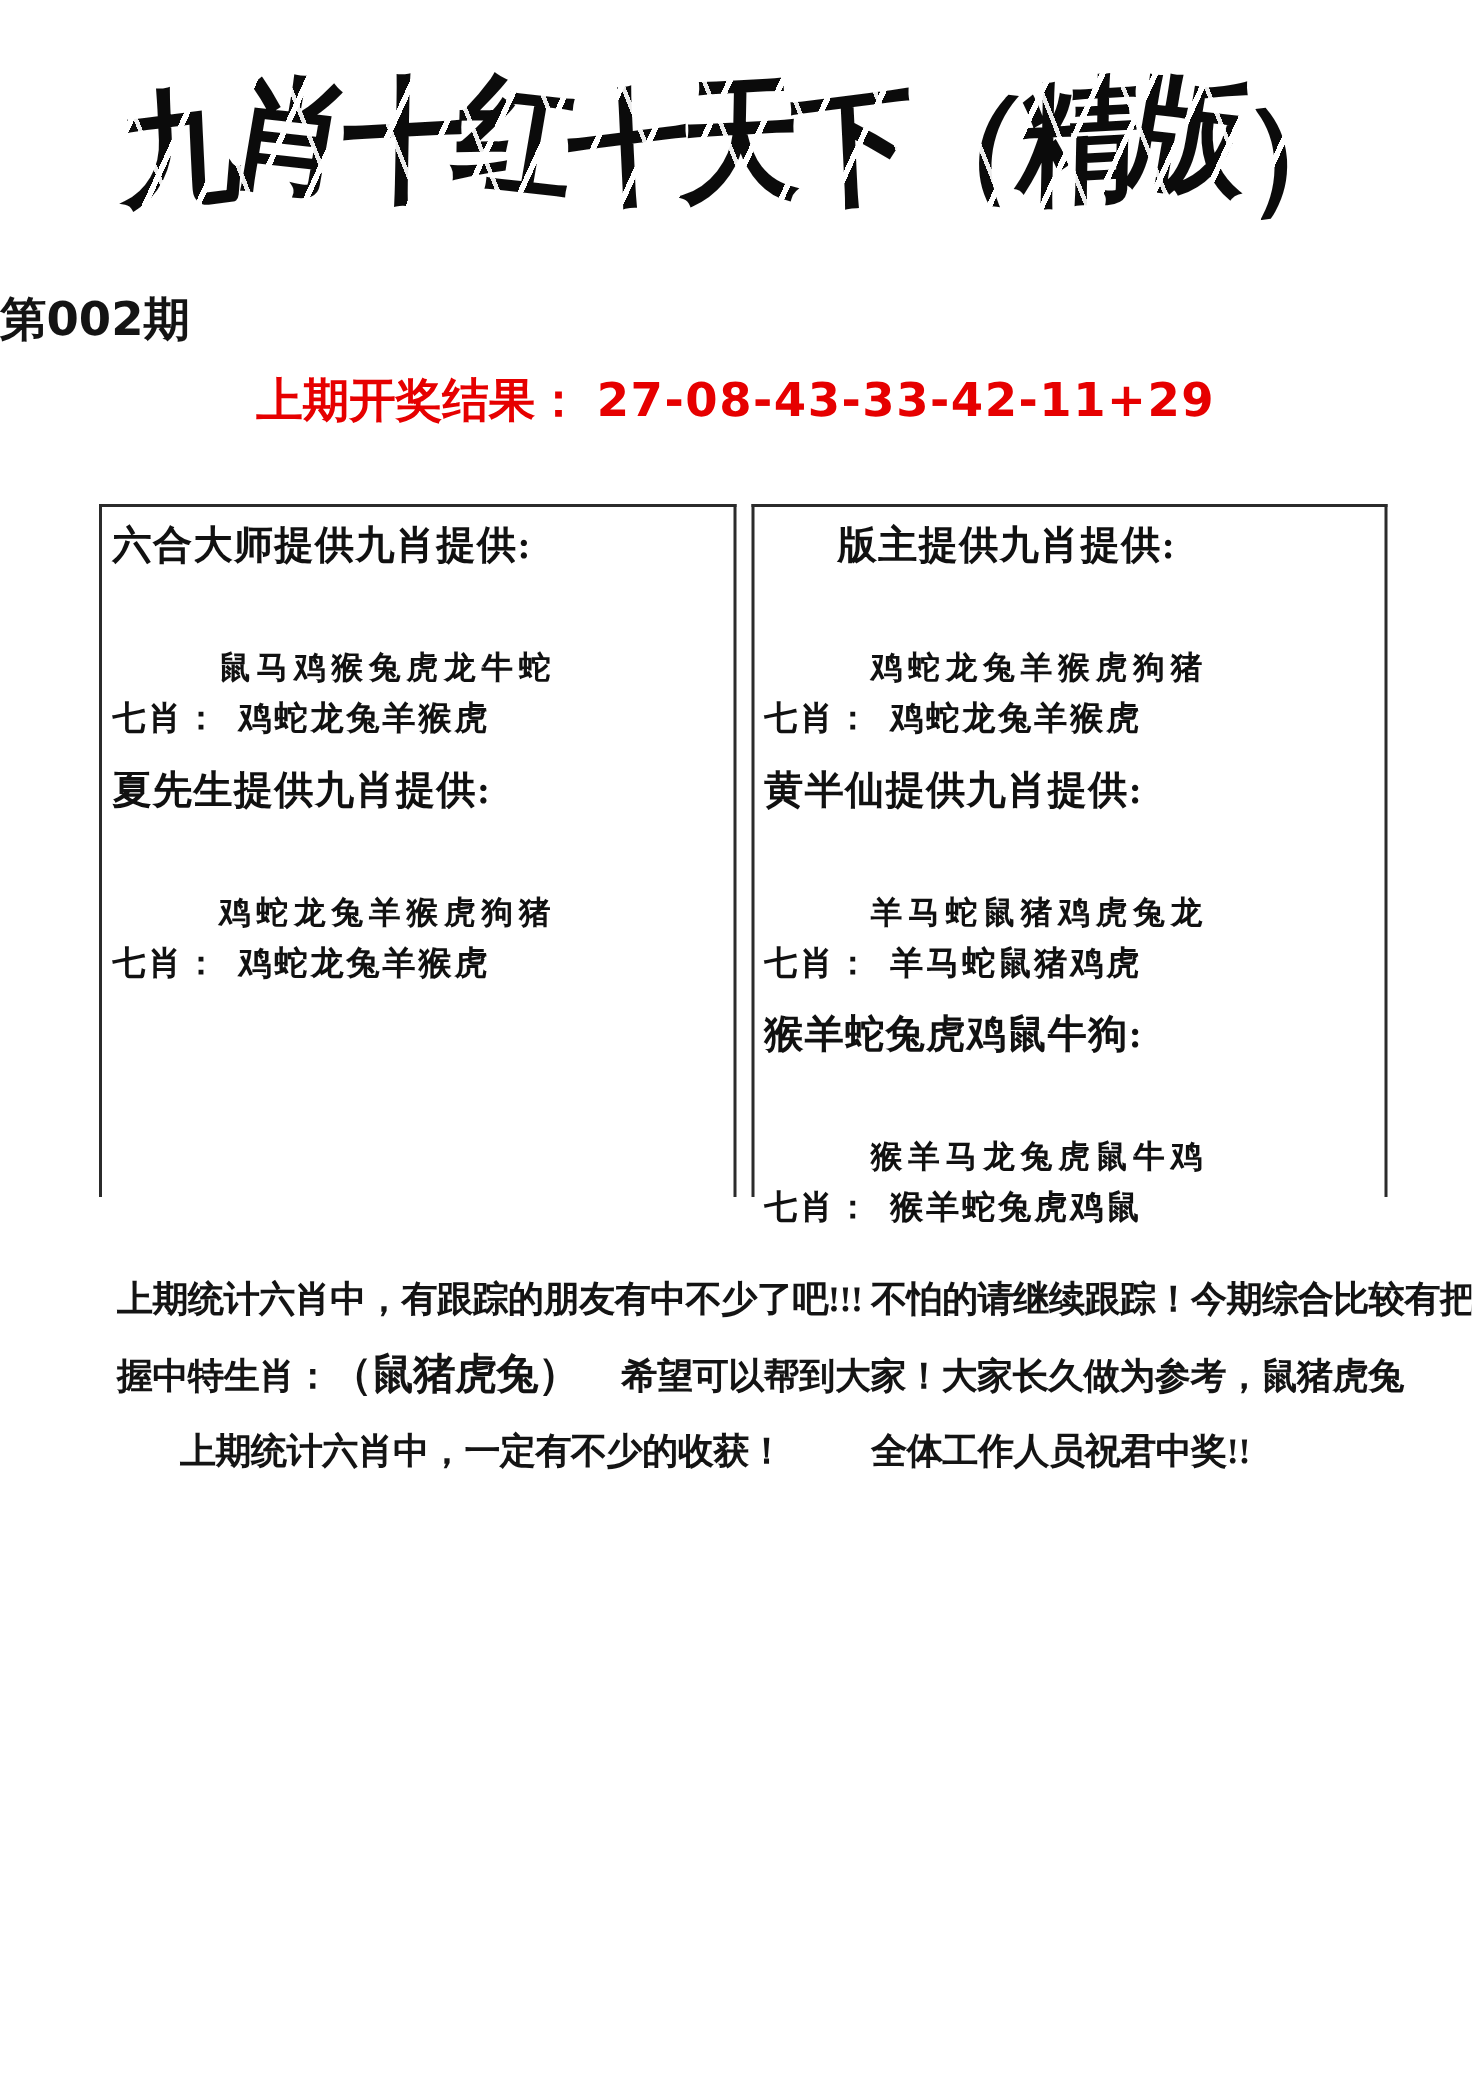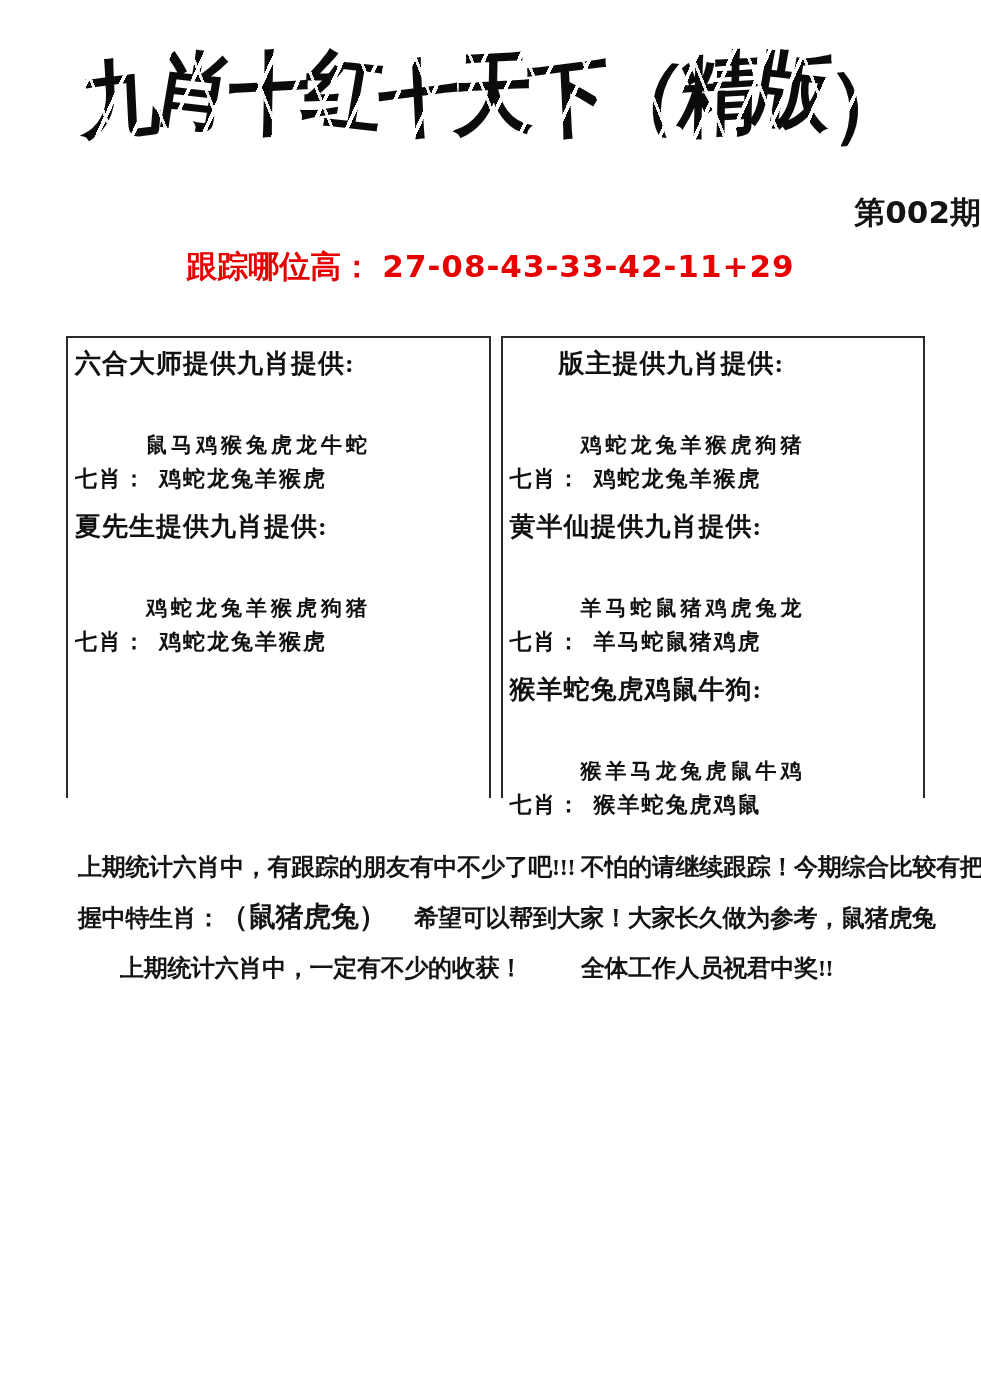--- a/index.html
+++ b/index.html
@@ -38,21 +38,21 @@
     position:absolute;inset:-6px;
     background:
       repeating-linear-gradient(112deg,transparent 0 30px,#fff 30px 34px),
       repeating-linear-gradient(64deg,transparent 0 49px,rgba(255,255,255,.92) 49px 52px);
     pointer-events:none;
   }
 
   
   .issue{
     position:absolute;top:192px;left:0;width:981px;
-    text-align:right;
+    text-align:left;
     font-size:31px;font-weight:700;
     font-family:"DejaVu Sans","Liberation Sans",sans-serif;
     color:#141414;
   }
   .result{
     position:absolute;top:246px;left:0;width:981px;
     text-align:center;
     font-size:31px;font-weight:700;
     font-family:"DejaVu Sans","Liberation Sans",sans-serif;
     white-space:nowrap;
@@ -112,21 +112,21 @@
 
 <div class="page">
 
   <div class="logo-wrap">
     <div class="logo"><span>九</span><span>肖</span><span>十</span><span>红</span><span>十</span><span>天</span><span>下</span><span>（</span><span>精</span><span>版</span><span>）</span></div>
   </div>
 
   <div class="issue">第002期</div>
 
   <div class="result" style="color: rgb(230, 0, 0);">
-    <span class="lbl">跟踪哪位高：</span><span class="nums">27-08-43-33-42-11+29</span>
+    <span class="lbl">上期开奖结果：</span><span class="nums">27-08-43-33-42-11+29</span>
   </div>
 
   <div class="boxes">
 
     <div class="panel">
       <div class="section">
         <div class="sec-header">六合大师提供九肖提供:</div>
         <div class="nine">鼠马鸡猴兔虎龙牛蛇</div>
         <div class="seven">
           <span class="lbl">七肖：</span><span>鸡蛇龙兔羊猴虎</span>

